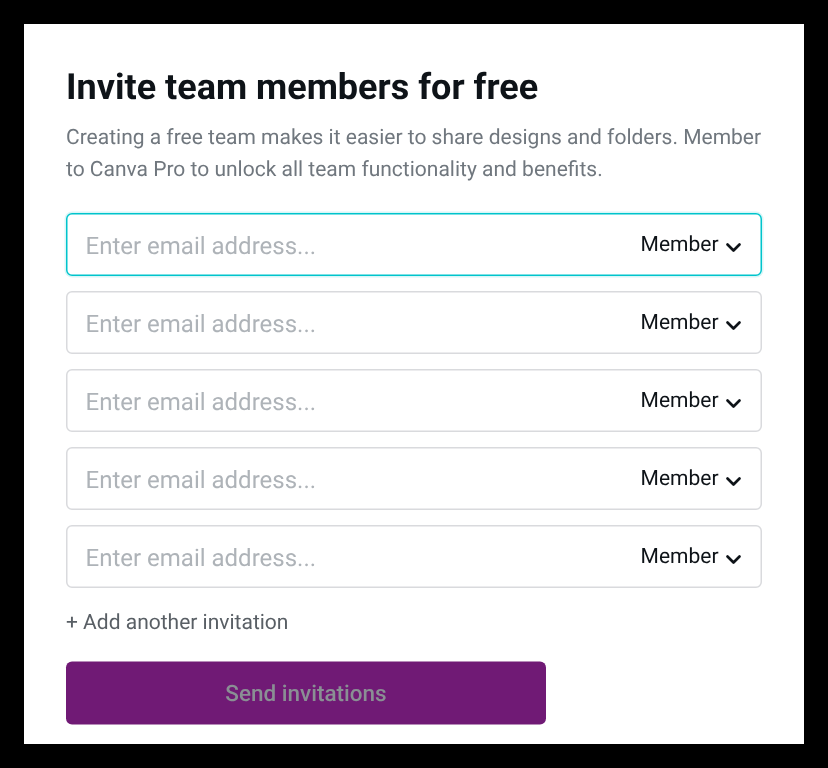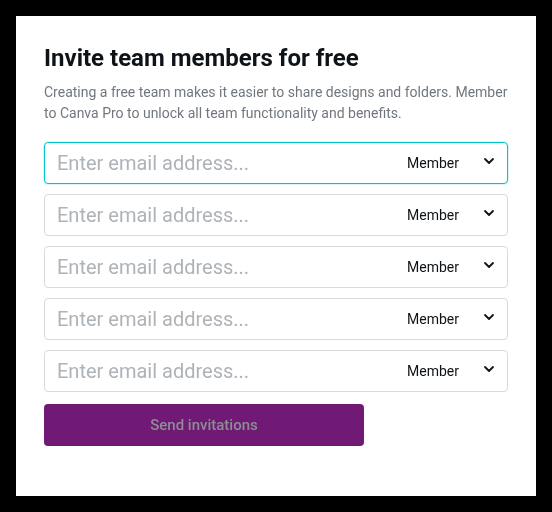--- a/index.html
+++ b/index.html
@@ -49,31 +49,31 @@
       padding: 0 12px;
     }
     .invite-row.active {
       border: 1px solid #00c4cc;
       box-shadow: 0 0 0 1px rgba(0,196,204,0.15);
     }
     .email-input {
       flex: 1;
       border: none;
       outline: none;
-      font-size: 20px;
+      font-size: 16px;
       color: #0e1318;
       background: transparent;
     }
     .email-input::placeholder {
       color: #aeb3b8;
     }
     .role-select {
       display: flex;
-      align-items: flex-start;
-      gap: 24px;
+      align-items: flex-end;
+      gap: 4px;
       cursor: pointer;
       padding-left: 12px;
     }
     .role-label {
       font-size: 14px;
       color: #0e1318;
     }
     .chevron {
       display: flex;
       align-items: center;
@@ -158,17 +158,18 @@
           <span class="role-label">Member</span>
           <span class="chevron">
             <svg width="12" height="12" viewBox="0 0 12 12">
               <path d="M2 4 L6 8 L10 4" stroke="#0e1318" stroke-width="1.8" fill="none" stroke-linecap="round" stroke-linejoin="round"></path>
             </svg>
           </span>
         </div>
       </div>
     </div>
   
+  <button class="add-another">+ Add another invitation</button>
   
   <div>
     <button class="send-btn">Send invitations</button>
   </div>
 </div>
 
 </body></html>

